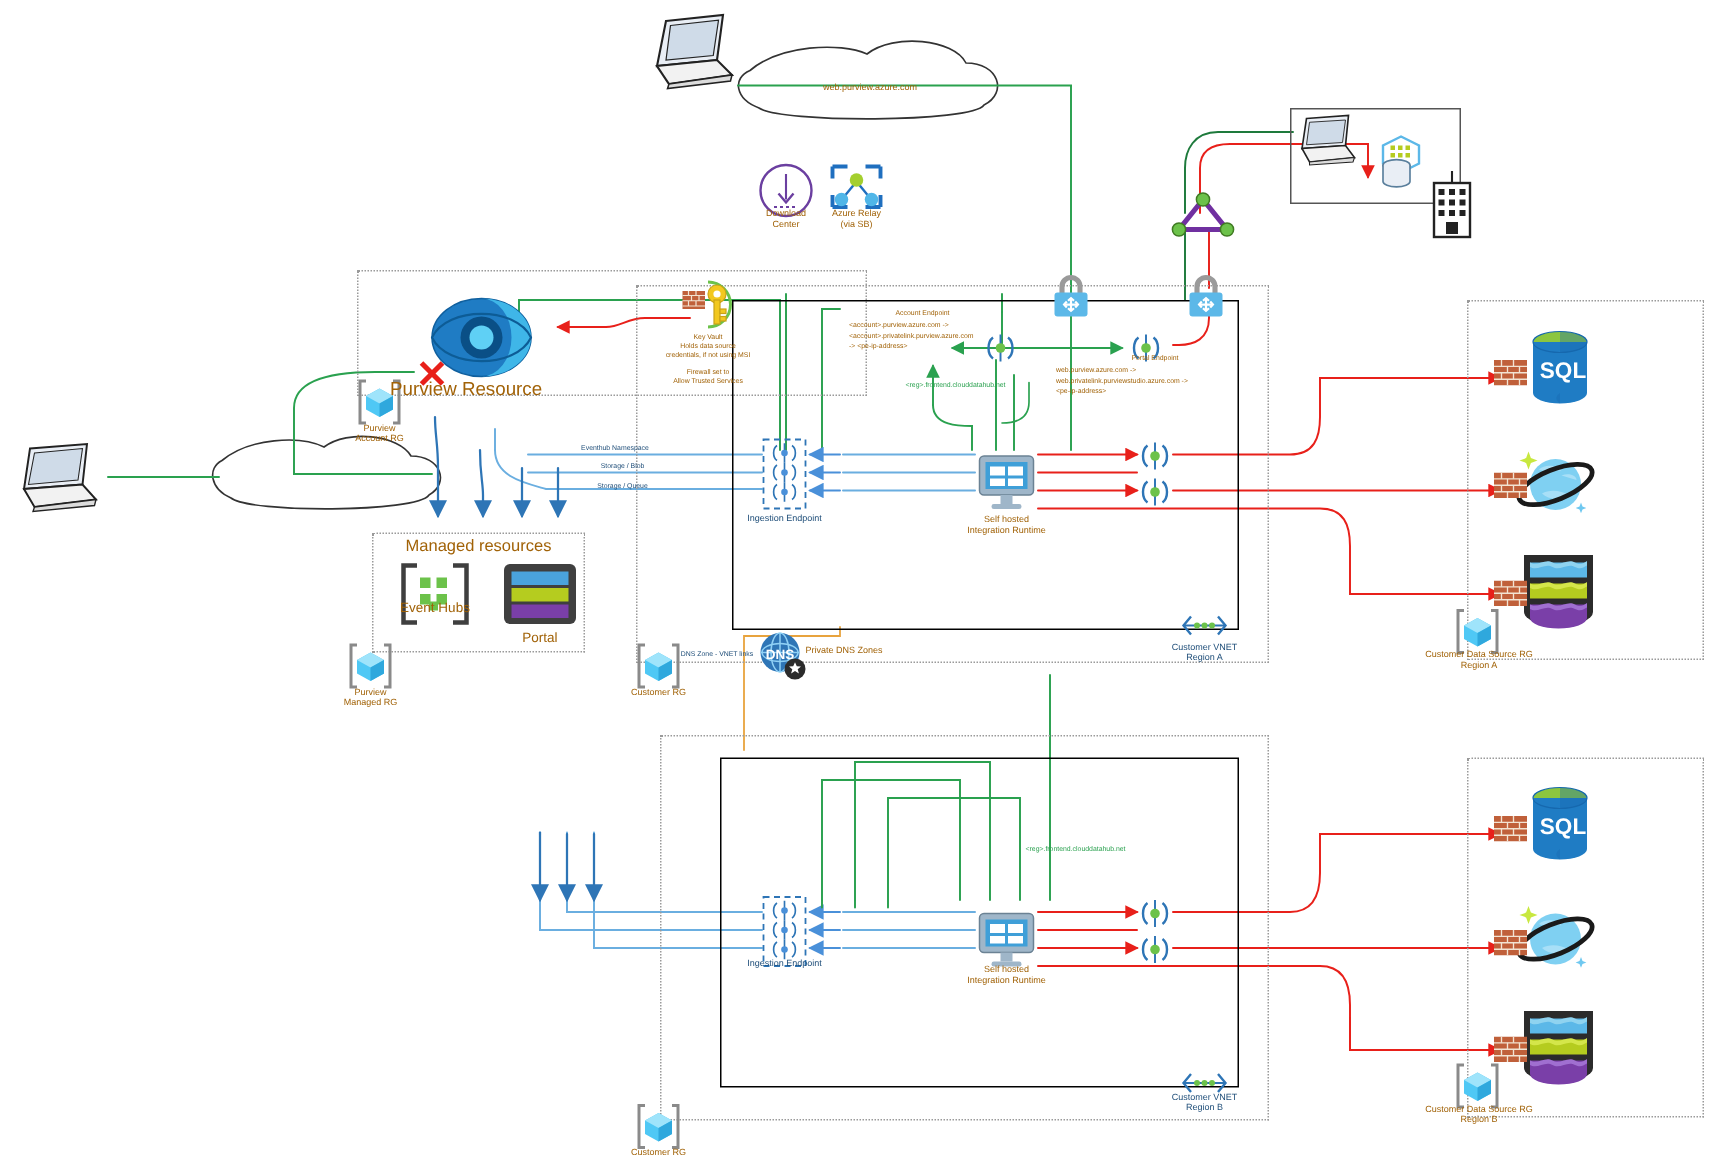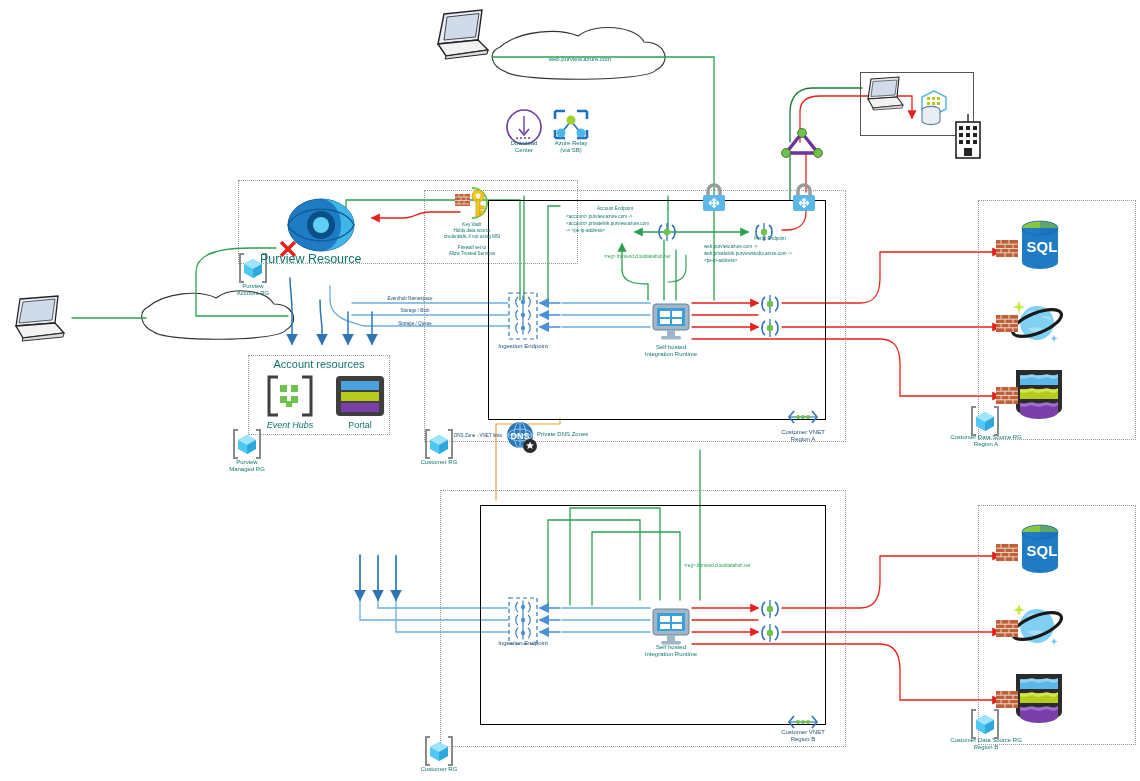--- a/index.html
+++ b/index.html
@@ -1,20 +1,20 @@
 <!DOCTYPE html>
 <html><head>
 <meta charset="utf-8">
 <title>Azure Purview Private Endpoint Architecture</title>
 <style>
   html,body{margin:0;padding:0;background:#ffffff;}
   body{font-family:"Liberation Sans",sans-serif;}
   #canvas{position:relative;width:1140px;height:781px;background:#fff;overflow:hidden;}
   #svg-layer{position:absolute;left:0;top:0;width:1140px;height:781px;}
-  .lbl{position:absolute;color:#0f766e;text-align:center;line-height:1.15;white-space:pre-line;}
+  .lbl{position:absolute;color:#a16207;text-align:center;line-height:1.15;white-space:pre-line;}
   .lbl-blue{color:#1f4e79;}
   .lbl-green{color:#2aa14f;}
   .tiny{font-size:4.6px;}
   .s{font-size:6px;}
   .l{font-size:9px;}
   .xl{font-size:11px;}
   .xxl{font-size:12.5px;}
   .icon{position:absolute;}
   .rgbox{position:absolute;border:1px dotted #9a9a9a;}
   .solidbox{position:absolute;border:1px solid #555;}
@@ -672,22 +672,22 @@
 
 <div class="lbl s" style="left:494px;top:140px;width:60px;">Download
 Center</div>
 <div class="lbl s" style="left:541px;top:140px;width:60px;">Azure Relay
 (via SB)</div>
 
 <div class="lbl xxl" style="left:260px;top:252px;width:180px;text-align:left;">Purview Resource</div>
 <div class="lbl s" style="left:223px;top:283px;width:60px;">Purview
 Account RG</div>
 
-<div class="lbl xl" style="left:253px;top:358px;width:132px;">Account resources</div>
-<div class="lbl l" style="left:258px;top:420px;width:64px;font-style:italic;">Event Hubs</div>
+<div class="lbl xl" style="left:253px;top:358px;width:132px;">Managed resources</div>
+<div class="lbl l" style="left:258px;top:400px;width:64px;">Event Hubs</div>
 <div class="lbl l" style="left:330px;top:420px;width:60px;">Portal</div>
 <div class="lbl s" style="left:217px;top:459px;width:60px;">Purview
 Managed RG</div>
 
 <div class="lbl tiny" style="left:438px;top:222px;width:68px;">Key Vault</div>
 <div class="lbl tiny" style="left:432px;top:228px;width:80px;">Holds data source</div>
 <div class="lbl tiny" style="left:424px;top:234px;width:96px;">credentials, if not using MSI</div>
 <div class="lbl tiny" style="left:436px;top:245px;width:72px;">Firewall set to</div>
 <div class="lbl tiny" style="left:428px;top:251px;width:88px;">Allow Trusted Services</div>
 

